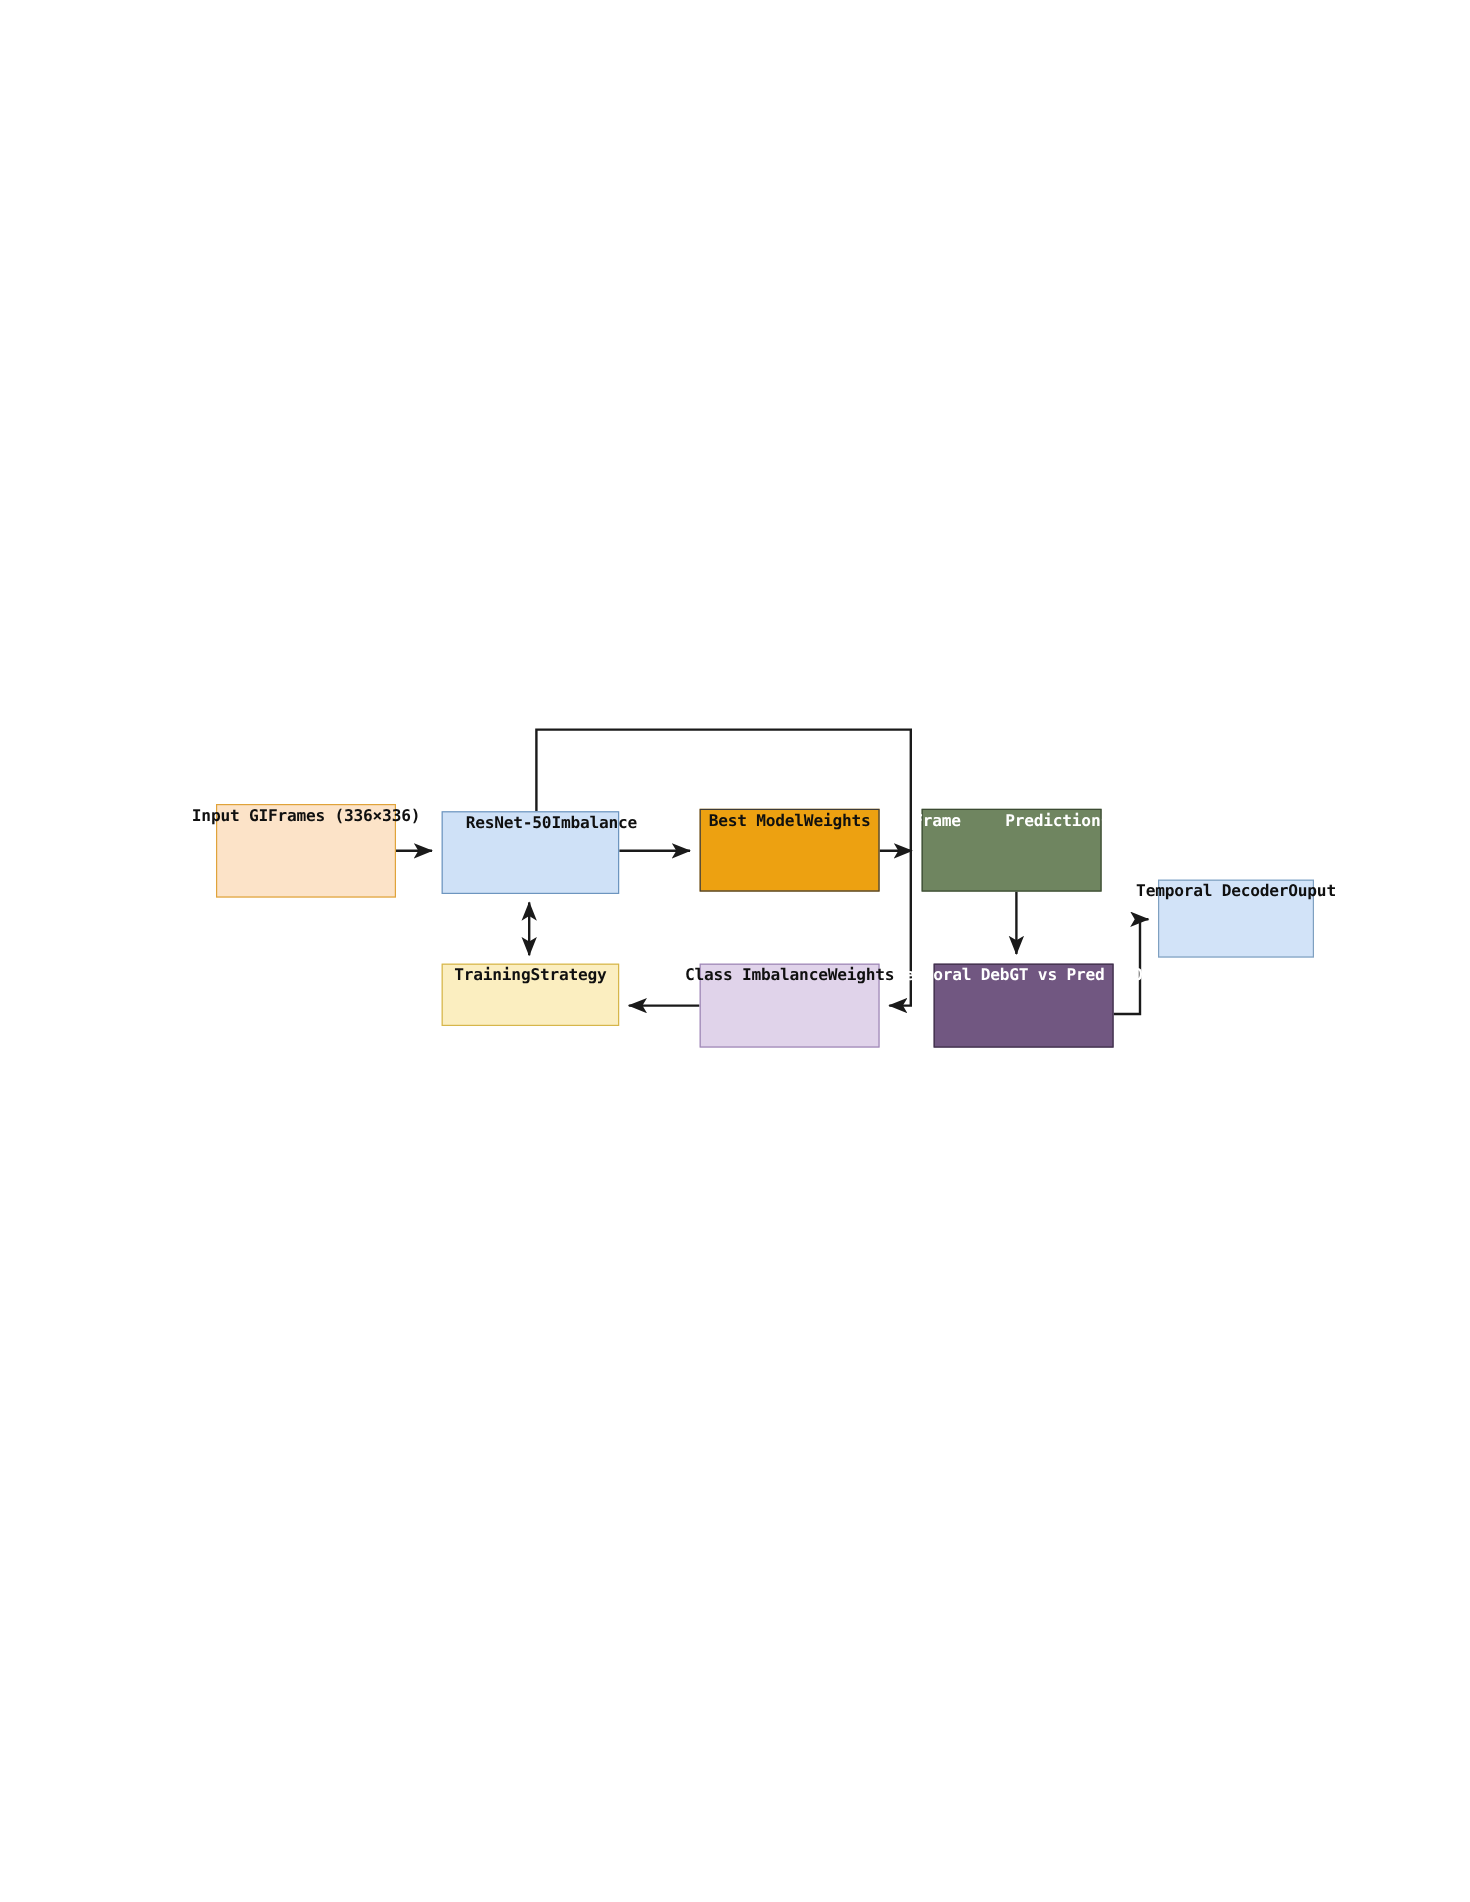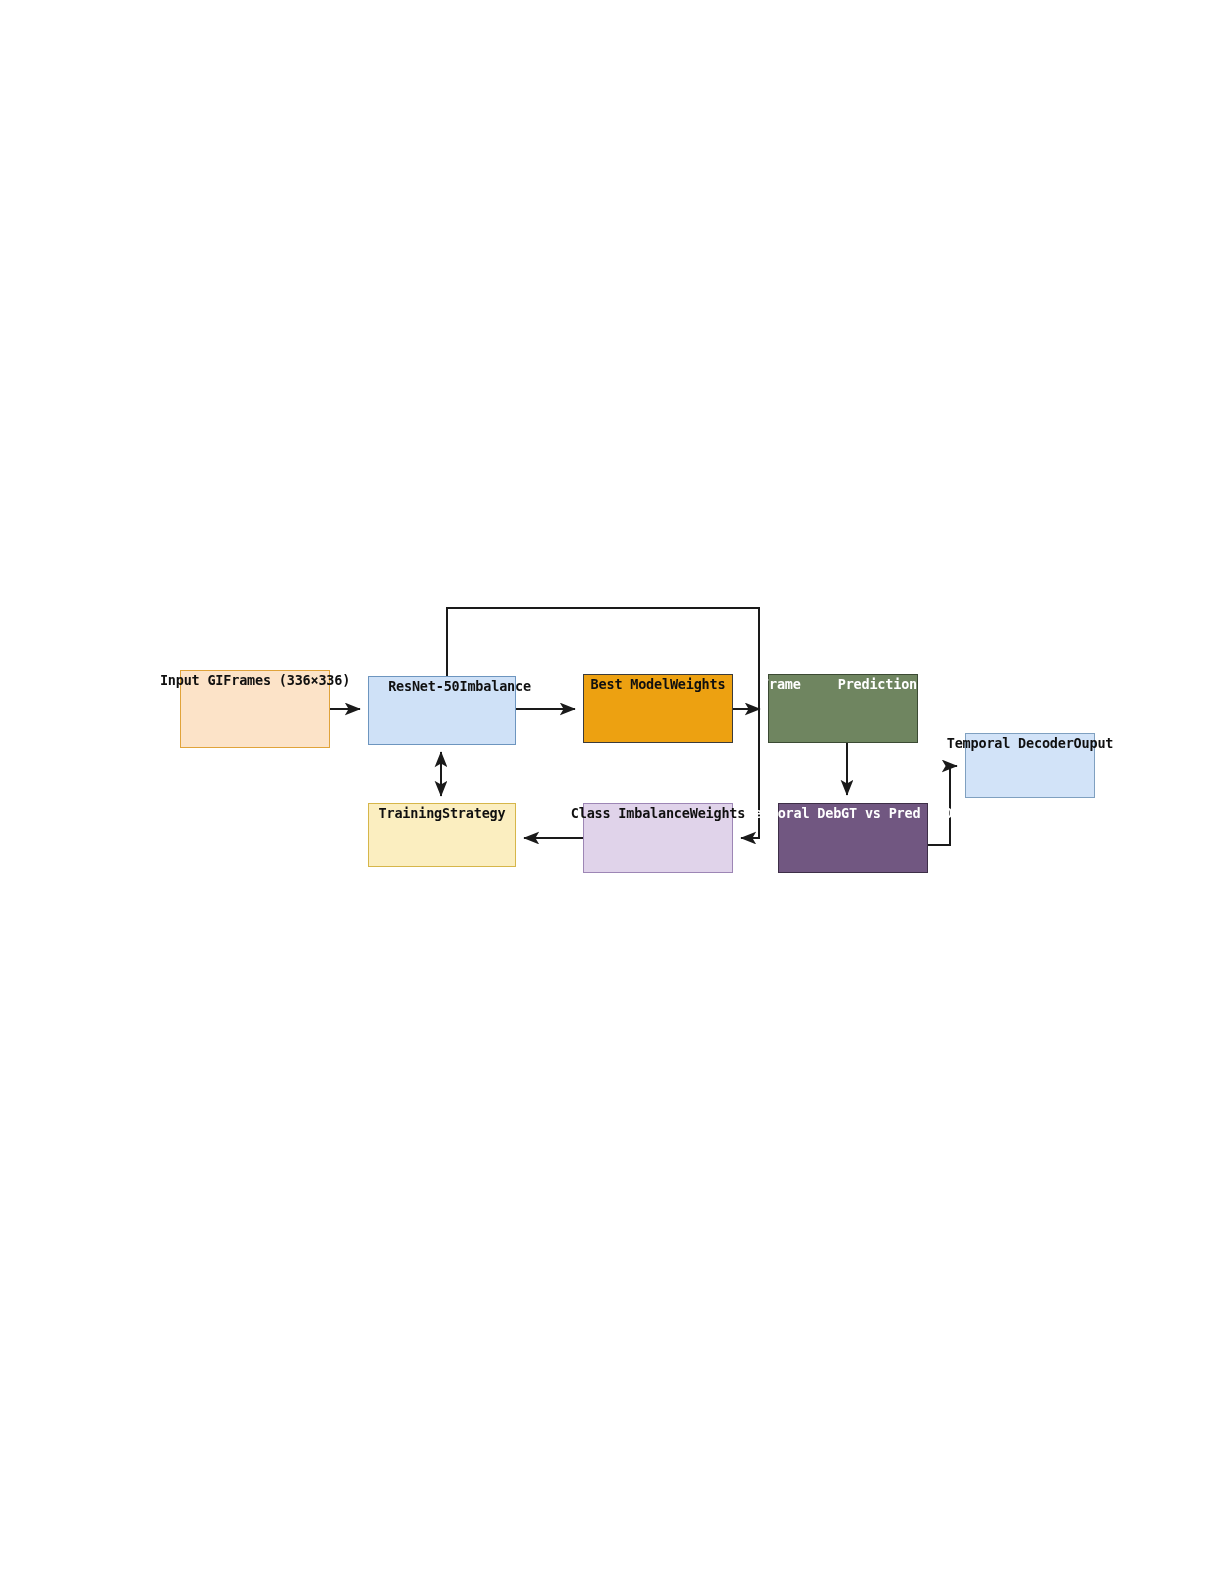--- a/index.html
+++ b/index.html
@@ -99,21 +99,21 @@
   <div class="node" id="node-frame-predictions" style="left: 768px; top: 674px; width: 150px; height: 69px; background: rgb(111, 133, 96); border: 1.5px solid rgb(59, 74, 51); color: rgb(255, 255, 255); gap: 37px;">
     <span class="line">Frame</span>
     <span class="line">Predictions</span>
   </div>
 
   <div class="node" id="node-temporal-decoder-output" style="left: 965px; top: 733px; width: 130px; height: 65px; background: rgb(210, 227, 248); border: 1.5px solid rgb(127, 160, 192); color: rgb(16, 16, 16);">
     <span class="line">Temporal Decoder</span>
     <span class="line">Ouput</span>
   </div>
 
-  <div class="node" id="node-training-strategy" style="left: 368px; top: 803px; width: 148px; height: 64px; background: rgb(251, 238, 192); border: 1.5px solid rgb(214, 182, 74); color: rgb(16, 16, 16);">
+  <div class="node" id="node-training-strategy" style="left: 368px; top: 803px; width: 148px; height: 52px; background: rgb(251, 238, 192); border: 1.5px solid rgb(214, 182, 74); color: rgb(16, 16, 16);">
     <span class="line">Training</span>
     <span class="line">Strategy</span>
   </div>
 
   <div class="node" id="node-class-imbalance-handling" style="left: 583px; top: 803px; width: 150px; height: 70px; background: rgb(224, 211, 234); border: 1.5px solid rgb(157, 134, 181); color: rgb(16, 16, 16);">
     <span class="line">Class Imbalance</span>
     <span class="line">Weights</span>
   </div>
 
   <div class="node" id="node-temporal-deb-json" style="left: 778px; top: 803px; width: 150px; height: 70px; background: rgb(113, 87, 129); border: 1.5px solid rgb(61, 46, 71); color: rgb(255, 255, 255);">

